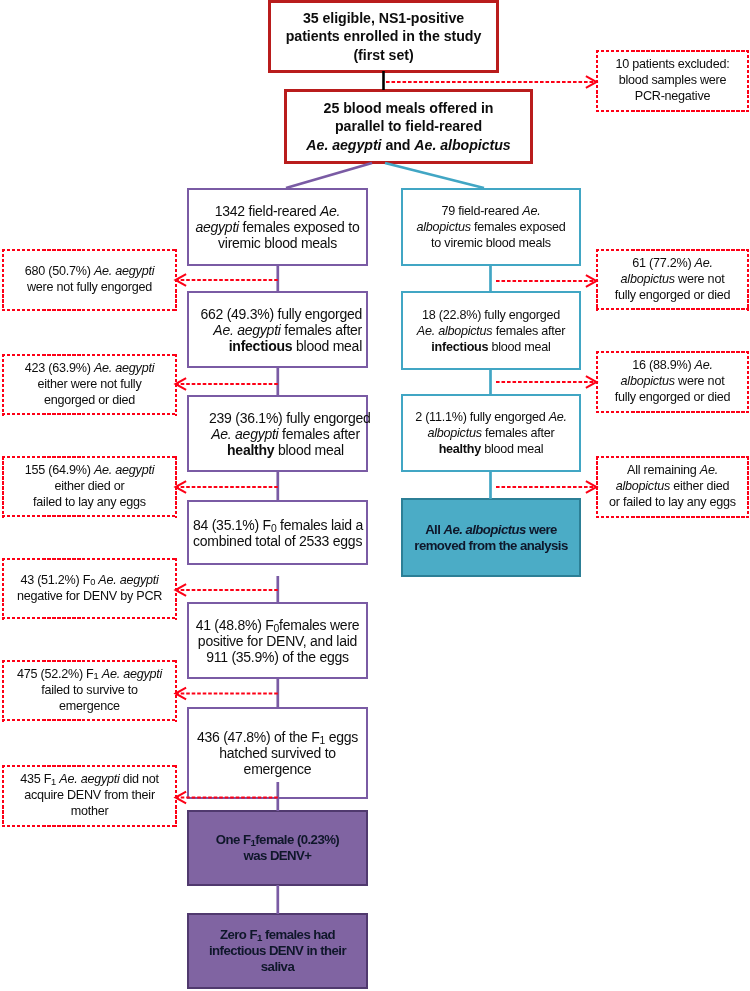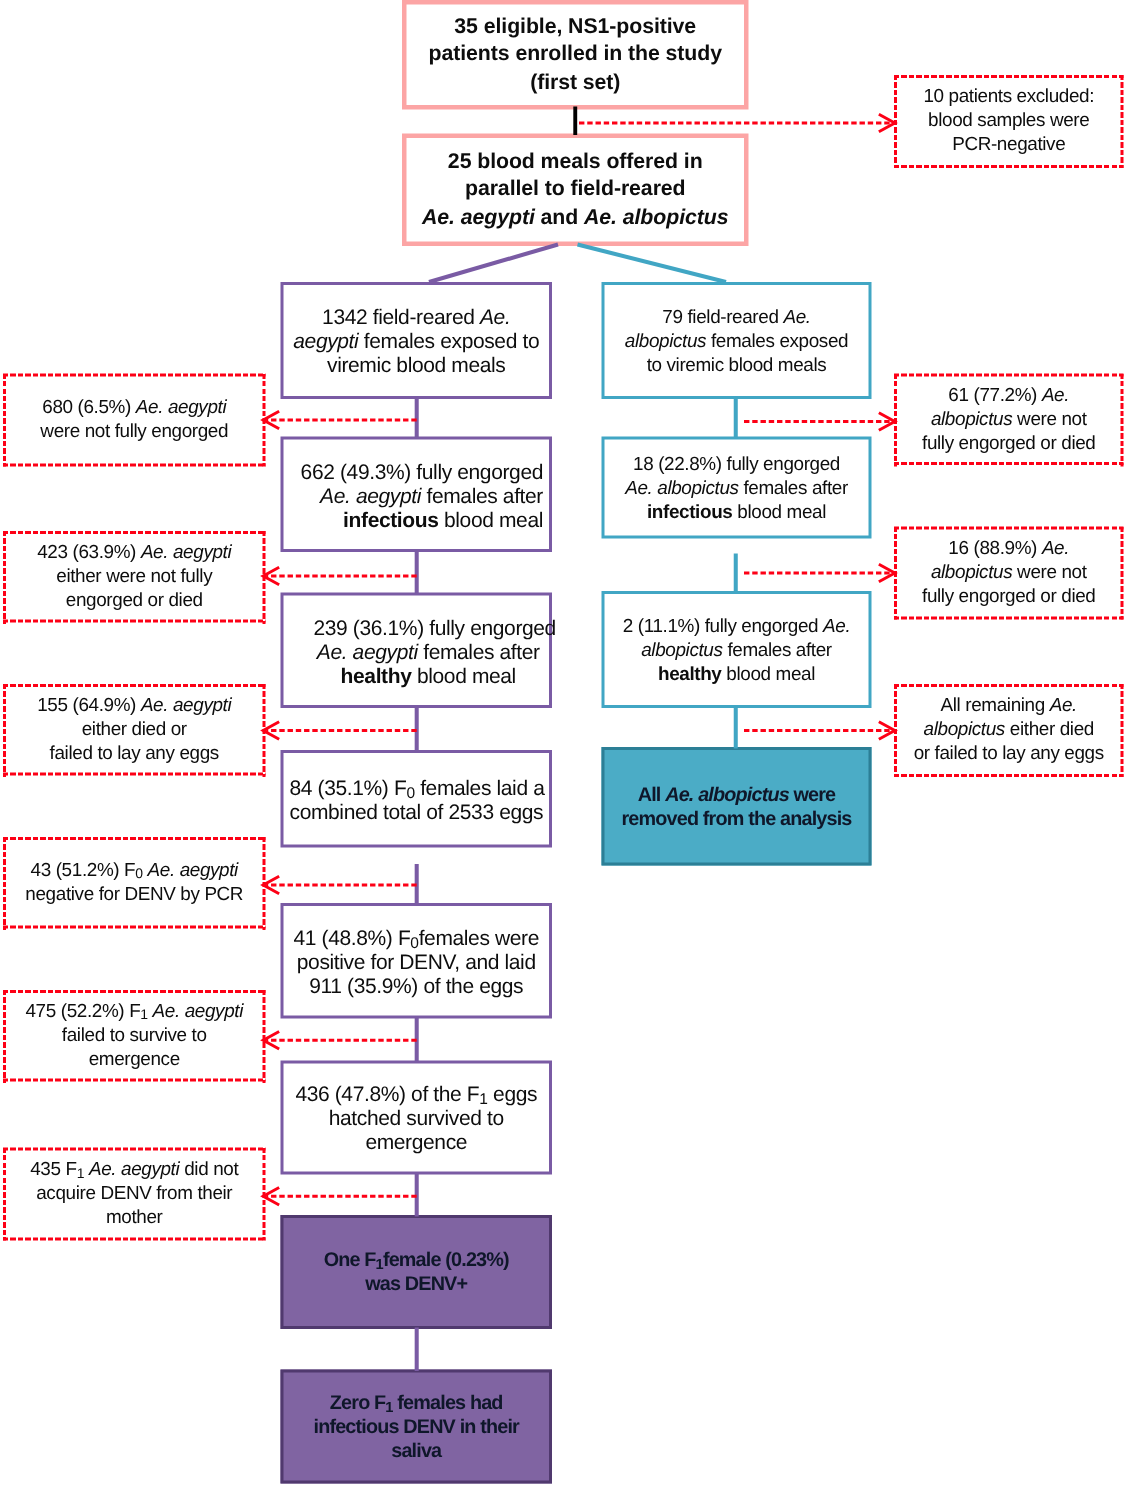--- a/index.html
+++ b/index.html
@@ -7,21 +7,21 @@
        font-family:"Liberation Sans",sans-serif;color:#0d0d0d;}
   #canvas{position:absolute;left:0;top:0;width:750px;height:991px;transform:translateZ(0);}
   .node{position:absolute;box-sizing:border-box;display:flex;align-items:center;
         justify-content:center;text-align:center;}
   .node .inner{width:100%;padding:0 4px;box-sizing:border-box;}
   .s-red-dashed .inner{position:relative;top:-1px;}
   .node .ln{display:block;white-space:nowrap;overflow:visible;}
   .s-black .ln{height:18.3px;}
   .s-purple .ln,.s-teal .ln,.s-red-dashed .ln,
   .s-purple-filled .ln,.s-teal-filled .ln{height:16px;}
-  .s-black{border:3px solid #fca5a5;background:#fff;font-weight:bold;
+  .s-black{border:3px solid #b91c1c;background:#fff;font-weight:bold;
            font-size:14.2px;line-height:18.3px;letter-spacing:-0.05px;}
   .s-purple{border:2.7px solid #7a5ba4;background:#fff;font-size:14px;
             letter-spacing:-0.25px;line-height:16px;}
   .s-teal{border:2.7px solid #41a6c4;background:#fff;font-size:12.6px;
           letter-spacing:-0.25px;line-height:16px;}
   .s-purple-filled{border:2px solid #50396e;background:#8064a2;color:#0f172a;
                    font-weight:bold;font-size:13.2px;letter-spacing:-0.55px;line-height:16px;}
   .s-teal-filled{border:2px solid #2c7f96;background:#4bacc6;color:#0f172a;
                  font-weight:bold;font-size:13.2px;letter-spacing:-0.55px;line-height:16px;}
   .s-red-dashed{background-color:#fff;font-size:12.6px;letter-spacing:-0.25px;line-height:16px;
@@ -42,21 +42,21 @@
 <body>
 
 <div id="canvas">
     <div class="node s-black" style="left:268px;top:0px;width:231px;height:73px;">
       <div class="inner">
         <span class="ln"><span>35 eligible, NS1-positive</span></span>
         <span class="ln"><span>patients enrolled in the study</span></span>
         <span class="ln"><span>(first set)</span></span>
       </div>
     </div>
-    <div class="node s-black" style="left:268px;top:89px;width:231px;height:75px;">
+    <div class="node s-black" style="left:284px;top:89px;width:249px;height:75px;">
       <div class="inner">
         <span class="ln"><span>25 blood meals offered in</span></span>
         <span class="ln"><span>parallel to field-reared</span></span>
         <span class="ln"><span class="it">Ae. aegypti</span><span> and </span><span class="it">Ae. albopictus</span></span>
       </div>
     </div>
     <div class="node s-purple" style="left:187px;top:188px;width:181px;height:78px;">
       <div class="inner">
         <span class="ln"><span>1342 field-reared </span><span class="it">Ae.</span></span>
         <span class="ln"><span class="it">aegypti</span><span> females exposed to</span></span>
@@ -83,21 +83,21 @@
         <span class="ln"><span>combined total of 2533 eggs</span></span>
       </div>
     </div>
     <div class="node s-purple" style="left:187px;top:602px;width:181px;height:77px;">
       <div class="inner">
         <span class="ln"><span>41 (48.8%) F</span><span class="sb">0</span><span>females were</span></span>
         <span class="ln"><span>positive for DENV, and laid</span></span>
         <span class="ln"><span>911 (35.9%) of the eggs</span></span>
       </div>
     </div>
-    <div class="node s-purple" style="left:187px;top:707px;width:181px;height:76px;align-items:center;">
+    <div class="node s-purple" style="left:187px;top:707px;width:181px;height:92px;align-items:center;">
       <div class="inner">
         <span class="ln"><span>436 (47.8%) of the F</span><span class="sb">1</span><span> eggs</span></span>
         <span class="ln"><span>hatched survived to</span></span>
         <span class="ln"><span>emergence</span></span>
       </div>
     </div>
     <div class="node s-purple-filled" style="left:187px;top:810px;width:181px;height:76px;">
       <div class="inner">
         <span class="ln"><span>One F</span><span class="sb">1</span><span>female (0.23%)</span></span>
         <span class="ln"><span>was DENV+</span></span>
@@ -110,21 +110,21 @@
         <span class="ln"><span>saliva</span></span>
       </div>
     </div>
     <div class="node s-teal" style="left:401px;top:188px;width:180px;height:78px;">
       <div class="inner">
         <span class="ln"><span>79 field-reared </span><span class="it">Ae.</span></span>
         <span class="ln"><span class="it">albopictus</span><span> females exposed</span></span>
         <span class="ln"><span>to viremic blood meals</span></span>
       </div>
     </div>
-    <div class="node s-teal" style="left:401px;top:291px;width:180px;height:68px;">
+    <div class="node s-teal" style="left:401px;top:291px;width:180px;height:79px;">
       <div class="inner">
         <span class="ln"><span>18 (22.8%) fully engorged</span></span>
         <span class="ln"><span class="it">Ae. albopictus</span><span> females after</span></span>
         <span class="ln"><span class="bo">infectious</span><span> blood meal</span></span>
       </div>
     </div>
     <div class="node s-teal" style="left:401px;top:394px;width:180px;height:78px;">
       <div class="inner">
         <span class="ln"><span>2 (11.1%) fully engorged </span><span class="it">Ae.</span></span>
         <span class="ln"><span class="it">albopictus</span><span> females after</span></span>
@@ -132,21 +132,21 @@
       </div>
     </div>
     <div class="node s-teal-filled" style="left:401px;top:498px;width:180px;height:79px;">
       <div class="inner">
         <span class="ln"><span>All </span><span class="it">Ae. albopictus</span><span> were</span></span>
         <span class="ln"><span>removed from the analysis</span></span>
       </div>
     </div>
     <div class="node s-red-dashed" style="left:2px;top:249px;width:175px;height:62px;">
       <div class="inner">
-        <span class="ln"><span>680 (6.5%) </span><span class="it">Ae. aegypti</span></span>
+        <span class="ln"><span>680 (50.7%) </span><span class="it">Ae. aegypti</span></span>
         <span class="ln"><span>were not fully engorged</span></span>
       </div>
     </div>
     <div class="node s-red-dashed" style="left:2px;top:353.5px;width:175px;height:62px;">
       <div class="inner">
         <span class="ln"><span>423 (63.9%) </span><span class="it">Ae. aegypti</span></span>
         <span class="ln"><span>either were not fully</span></span>
         <span class="ln"><span>engorged or died</span></span>
       </div>
     </div>

